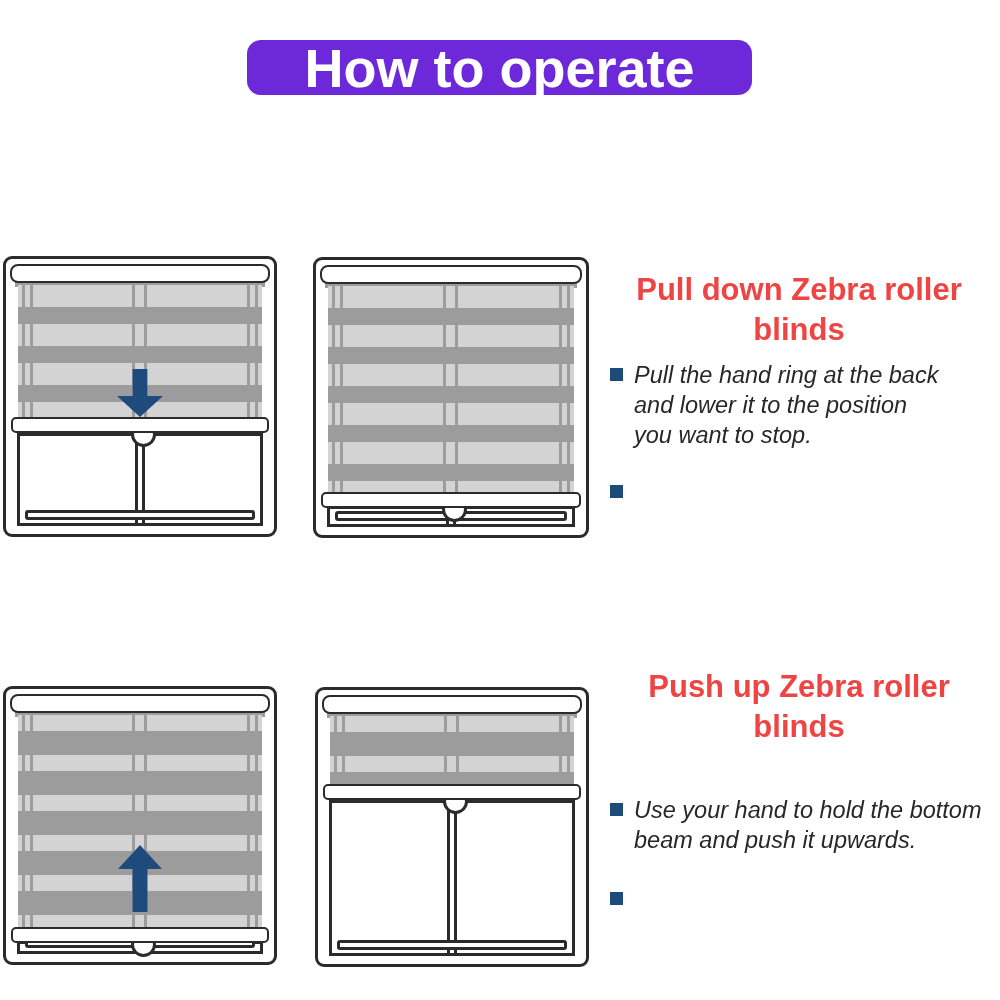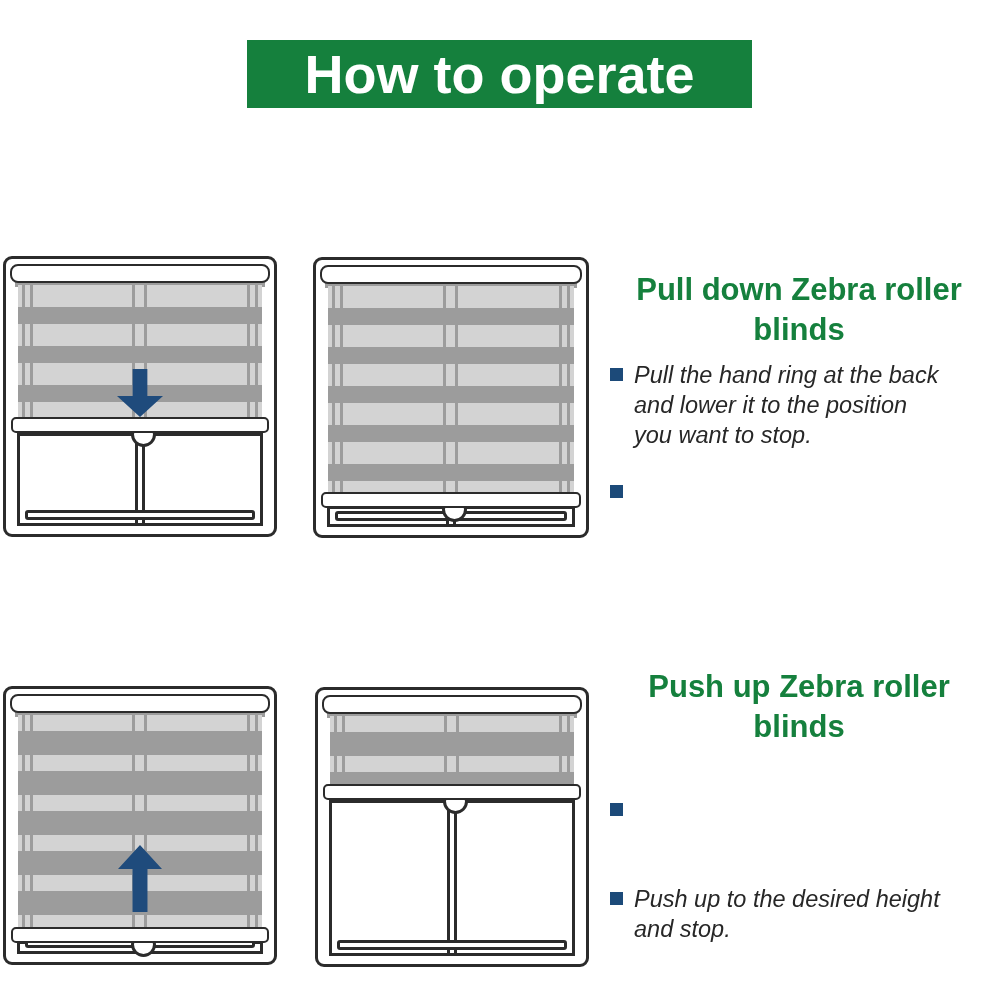--- a/index.html
+++ b/index.html
@@ -3,22 +3,22 @@
 <meta charset="utf-8">
 <style>
   html,body{margin:0;padding:0;}
   body{
     width:1000px;height:1000px;position:relative;background:#ffffff;
     font-family:"Liberation Sans", sans-serif;overflow:hidden;
   }
 
   
   .banner{
-    position:absolute;left:247px;top:40px;width:505px;height:68px;
-    background:#15803d;border-radius:0;
+    position:absolute;left:247px;top:40px;width:505px;height:55px;
+    background:#6d28d9;border-radius:14px;
     display:flex;align-items:center;justify-content:center;
   }
   .banner span{color:#ffffff;font-size:54px;font-weight:bold;}
 
   
   .window{
     position:absolute;background:#fff;border:3px solid #2b2b2b;border-radius:9px;
     box-sizing:border-box;
   }
   #win-tl{left:3px;top:256px;width:274px;height:281px;}
@@ -82,21 +82,21 @@
     clip-path:polygon(34% 0,66% 0,66% 56%,100% 56%,50% 100%,0 56%,34% 56%);
   }
   #win-bl .arrow{
     width:44px;height:67px;margin-left:-22px;top:156px;
     clip-path:polygon(50% 0,100% 36%,67% 36%,67% 100%,33% 100%,33% 36%,0 36%);
   }
 
   
   .section-heading{
     position:absolute;left:600px;width:398px;text-align:center;
-    font-weight:bold;font-size:31px;line-height:40px;color:#15803d;white-space:pre-line;
+    font-weight:bold;font-size:31px;line-height:40px;color:#ef4444;white-space:pre-line;
   }
   #heading-1{top:270px;}
   #heading-2{top:667px;}
 
   .bullet-item{position:absolute;left:610px;width:400px;display:flex;gap:11px;font-style:italic;}
   #bullet-1-1{top:360px}
   #bullet-1-2{top:477px}
   #bullet-2-1{top:795px}
   #bullet-2-2{top:884px}
   .bullet-square{width:13px;height:13px;background:#1c4a79;margin-top:8px;flex:none;}
@@ -195,18 +195,18 @@
   <div class="panes">
     <div class="mullion"></div>
     <div class="sill"></div>
   </div>
 </div>
 
 <div class="section-heading" id="heading-2">Push up Zebra  roller
 blinds</div>
 <div class="bullet-item" id="bullet-2-1">
   <span class="bullet-square"></span>
+  <span class="bullet-text">Use your hand to hold the bottom
+beam and push it upwards.</span>
 </div>
 <div class="bullet-item" id="bullet-2-2">
   <span class="bullet-square"></span>
-  <span class="bullet-text">Push up to the desired height
-and stop.</span>
 </div>
 
 </body></html>

